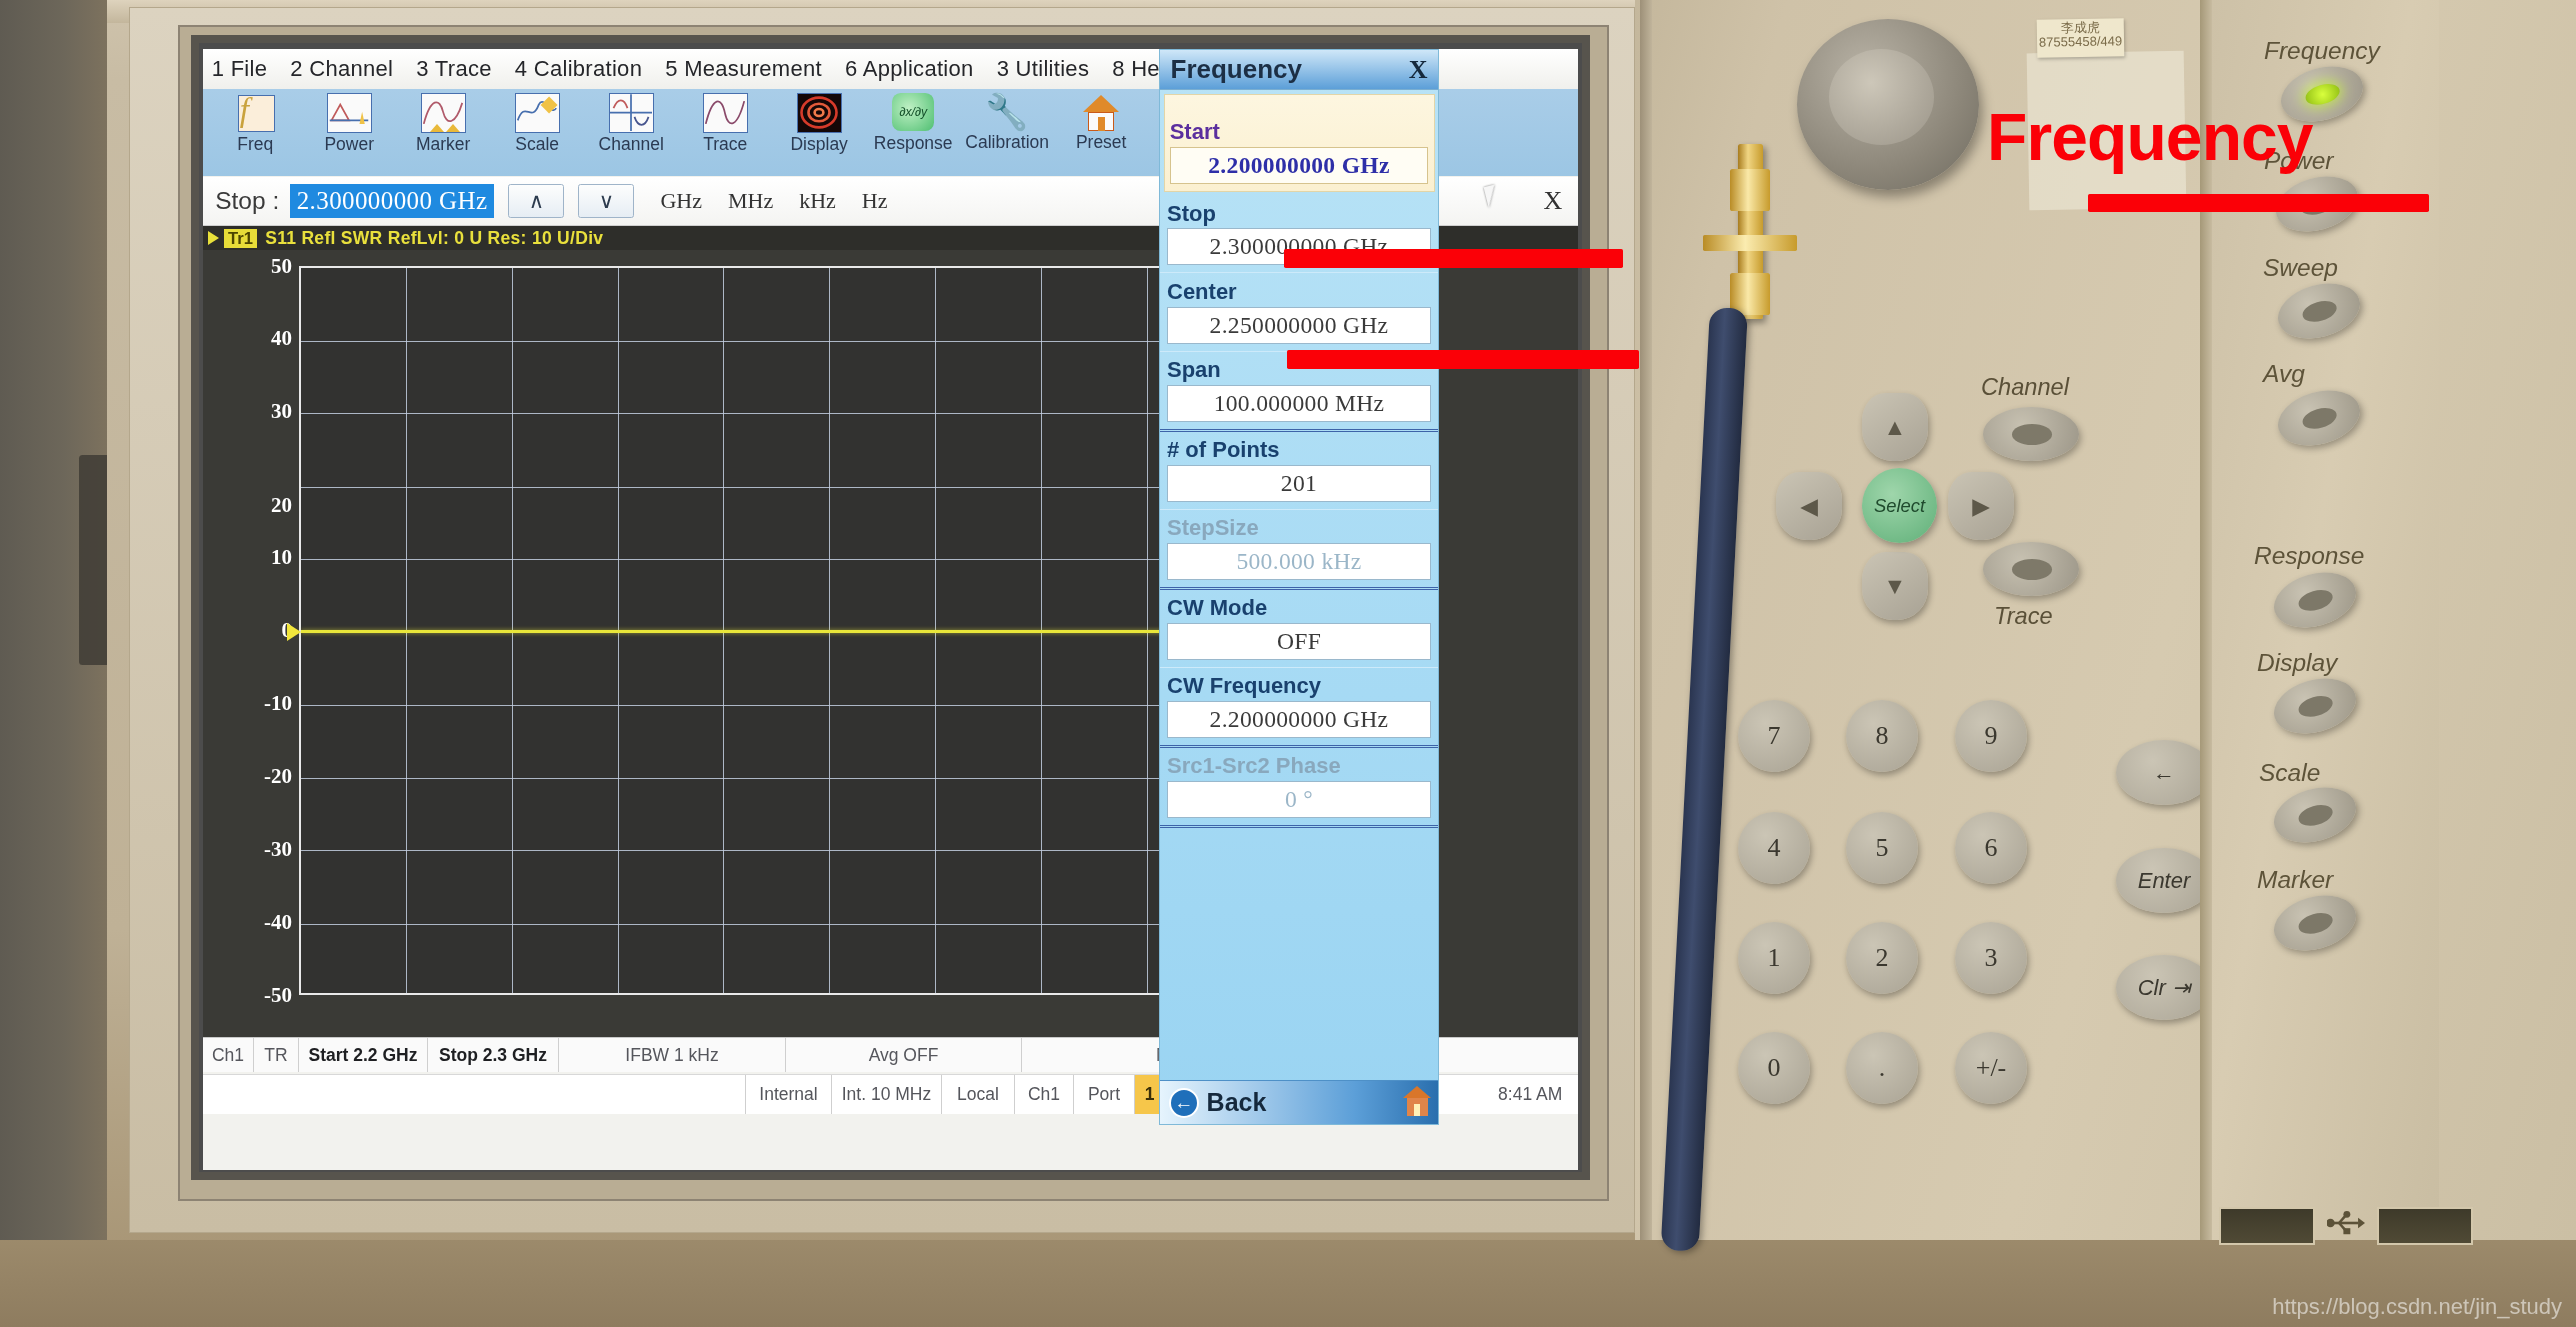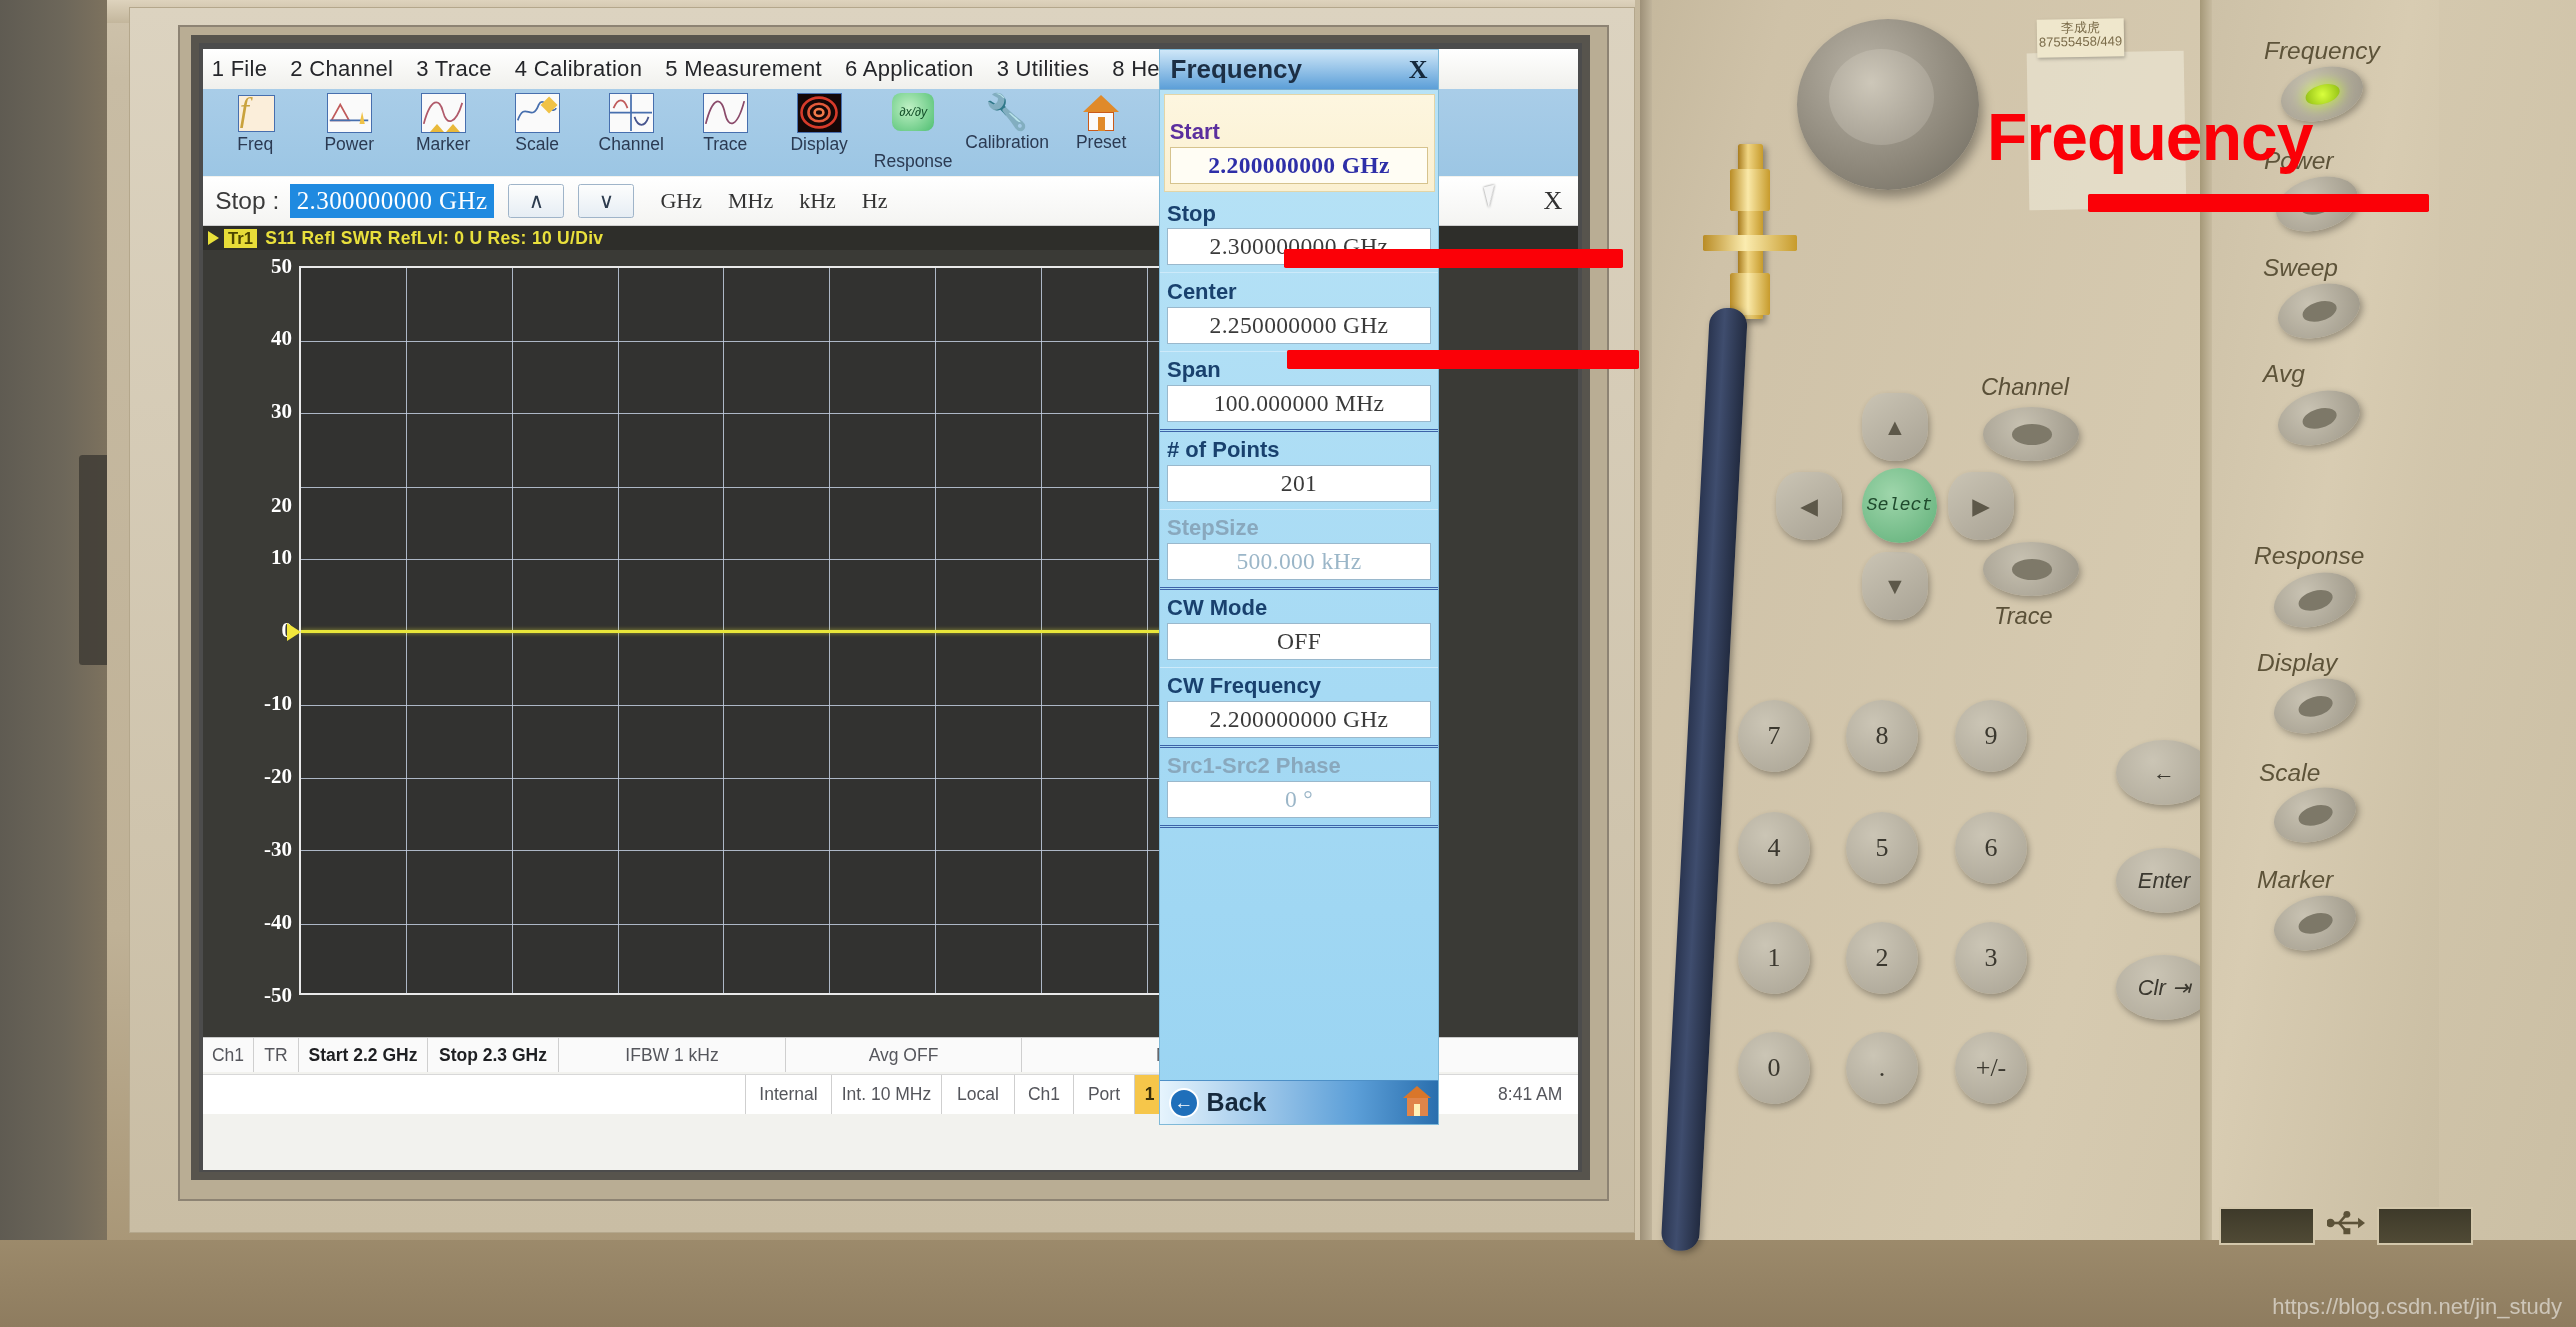--- a/index.html
+++ b/index.html
@@ -56,21 +56,21 @@
   .rb .gi{width:45px;height:40px;margin:0 auto 1.7px auto;border:1.7px solid #476fae;
      background:#fafafa;position:relative;box-sizing:border-box;overflow:hidden;}
   .rb .lbl{font-size:17.5px;color:#2b3a52;line-height:1.1;}
   .gicon-freq{border:none !important;background:transparent !important;}
   .gicon-freq .box{position:absolute;left:5.2px;top:1.7px;width:35px;height:35px;border:1.7px solid #476fae;background:#fbeeda;}
   .gicon-freq .f{position:absolute;left:7px;top:-1.7px;font-size:33px;color:#c9a23d;font-family:"Liberation Serif",serif;font-style:italic;}
   .tri{position:absolute;bottom:0.9px;width:0;height:0;border-left:7px solid transparent;
      border-right:7px solid transparent;border-bottom:8.7px solid #e9b93a;}
   .dot-gold{position:absolute;width:12.2px;height:12.2px;background:#f0c246;transform:rotate(45deg);}
   .resp-icon{width:42px;height:38px;border-radius:8.7px;background:radial-gradient(circle at 40% 40%,#bff0c4,#4fbf72);
-     margin:0 auto 21px auto;display:flex;align-items:center;justify-content:center;
+     margin:0 auto 3px auto;display:flex;align-items:center;justify-content:center;
      font-size:12.2px;color:#14502a;font-style:italic;}
   .wrench{font-size:35px;color:#e8c34b;line-height:38px;}
   .house{width:40px;height:38px;margin:0 auto 1.7px auto;position:relative;}
   .house .roof{position:absolute;left:1.7px;top:1.7px;width:0;height:0;border-left:18.4px solid transparent;
      border-right:18.4px solid transparent;border-bottom:17.5px solid #e08a2a;}
   .house .body{position:absolute;left:7px;top:18.4px;width:26px;height:19px;background:#fbfbfb;border:1.7px solid #c95a19;box-sizing:border-box;}
   .house .door{position:absolute;left:16.6px;top:23.6px;width:7px;height:14px;background:#e08a2a;}
 
   
   .entrybar{position:absolute;left:0;top:128px;width:1375px;height:49px;
@@ -192,21 +192,21 @@
      box-shadow:2.6px 1.7px 7.9px rgba(0,0,0,.35);}
 
   
   .dpad{position:absolute;left:129px;top:367px;width:262px;height:280px;}
   .dbtn{position:absolute;width:66px;height:68px;background:linear-gradient(145deg,#cac4b4,#a8a294);
      border-radius:36% 36% 46% 46%/40% 40% 46% 46%;box-shadow:1.7px 3.5px 6.1px rgba(0,0,0,.3);
      display:flex;align-items:center;justify-content:center;}
   .dsel{position:absolute;left:98px;top:101px;width:75px;height:75px;border-radius:50%;
      background:radial-gradient(circle at 40% 35%,#9fd6ab,#5faf78);
      display:flex;align-items:center;justify-content:center;box-shadow:1.7px 3.5px 7px rgba(0,0,0,.3);
-     font-size:18.4px;color:#1f4a2d;font-style:italic;font-family:Liberation Mono, monospace;}
+     font-size:18.4px;color:#1f4a2d;font-style:italic;}
 
   
   .keypad{position:absolute;left:103px;top:700px;width:350px;height:350px;}
   .key{position:absolute;width:72px;height:72px;border-radius:50%;
      background:radial-gradient(circle at 38% 32%,#cbc5b5,#a9a394);
      box-shadow:1.7px 3.5px 6.1px rgba(0,0,0,.3);display:flex;align-items:center;justify-content:center;
      font-size:26px;color:#3b382f;font-family:"Liberation Serif",serif;}
   .okey{position:absolute;width:96px;height:65px;border-radius:50%;
      background:radial-gradient(circle at 38% 32%,#cbc5b5,#a9a394);
      box-shadow:1.7px 3.5px 6.1px rgba(0,0,0,.3);display:flex;align-items:center;justify-content:center;

